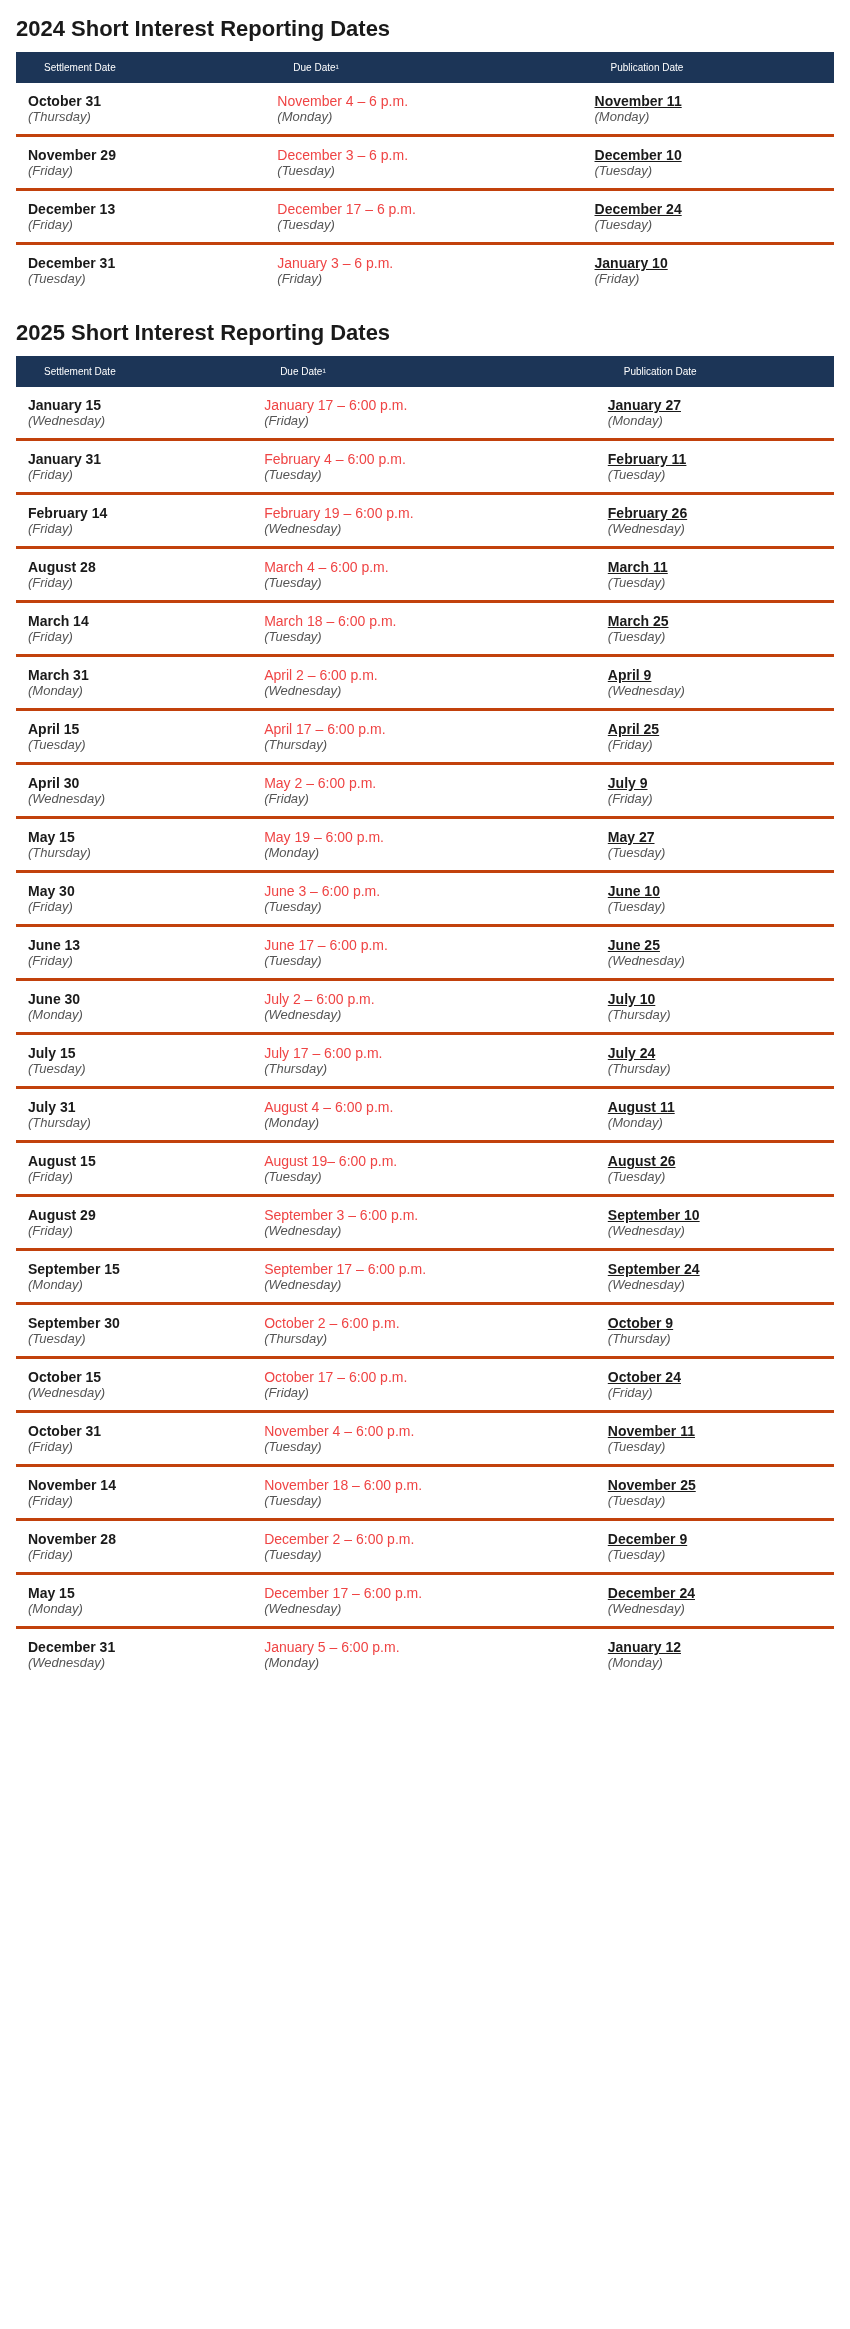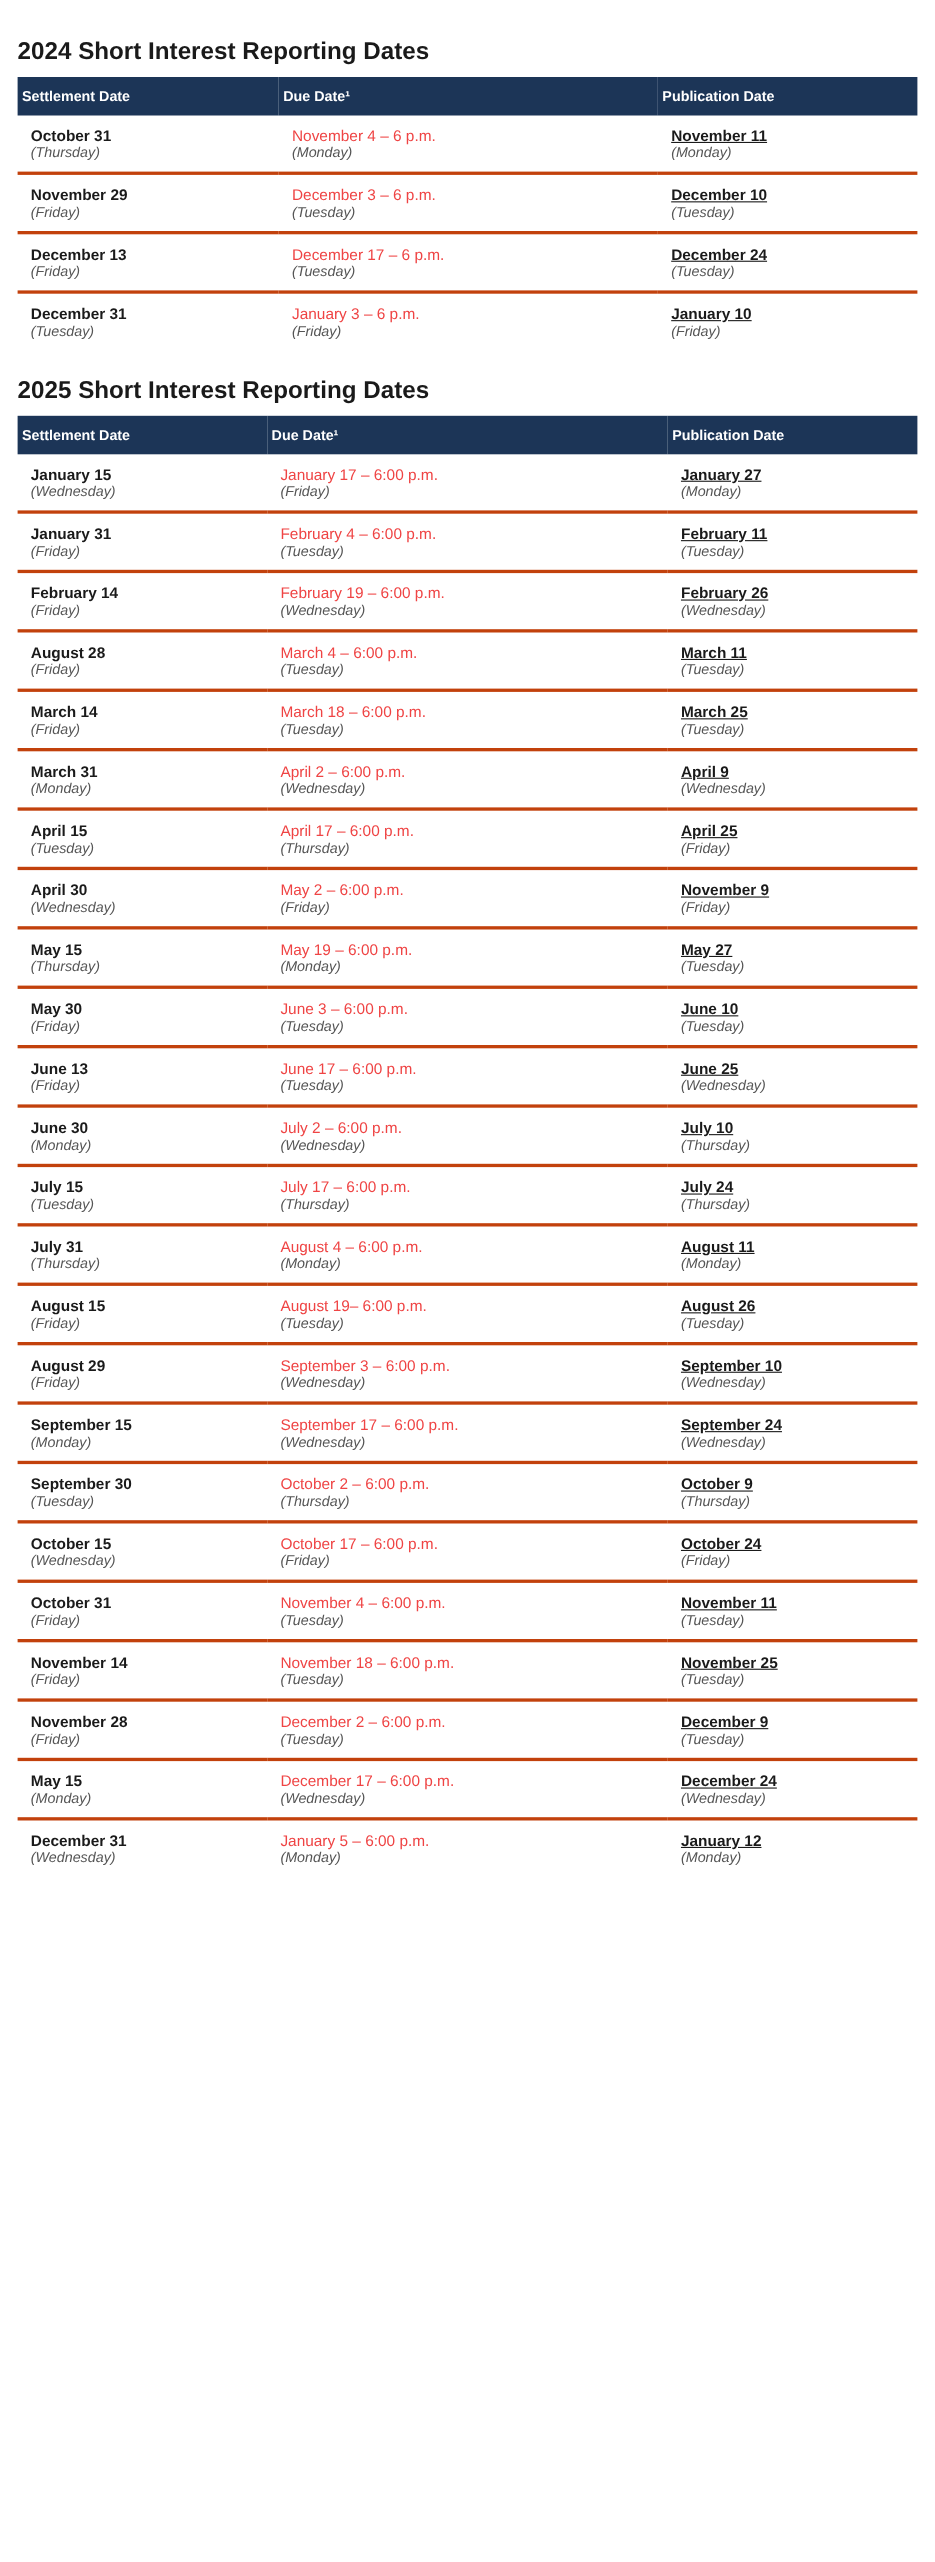--- a/index.html
+++ b/index.html
@@ -9,36 +9,35 @@
       color: #222;
       background: #fff;
       padding: 16px;
       max-width: 850px;
     }
     h1 {
       font-size: 22px;
       font-weight: bold;
       color: #1a1a1a;
       margin-bottom: 10px;
-      margin-top: 18px;
     }
     table {
       width: 100%;
       border-collapse: collapse;
       margin-bottom: 24px;
     }
     thead tr {
       background-color: #1c3557;
       color: #fff;
     }
     thead th {
-      padding: 10px 4px;
+      padding: 10px 28px;
       text-align: left;
-      font-size: 13px;
-      font-weight: bold;
+      font-size: 10px;
+      font-weight: normal;
     }
     tbody tr {
       border-bottom: 3px solid #c2410c;
     }
     tbody tr:last-child {
       border-bottom: none;
     }
     tbody td {
       padding: 10px 12px;
       vertical-align: top;
@@ -257,21 +256,21 @@
       <tr>
         <td>
           <div class="date-main">April 30</div>
           <div class="date-day">(Wednesday)</div>
         </td>
         <td>
           <div class="due-main">May 2 – 6:00 p.m.</div>
           <div class="due-day">(Friday)</div>
         </td>
         <td>
-          <div class="pub-main">November 9</div>
+          <div class="pub-main">July 9</div>
           <div class="pub-day">(Friday)</div>
         </td>
       </tr>
       <tr>
         <td>
           <div class="date-main">May 15</div>
           <div class="date-day">(Thursday)</div>
         </td>
         <td>
           <div class="due-main">May 19 – 6:00 p.m.</div>

